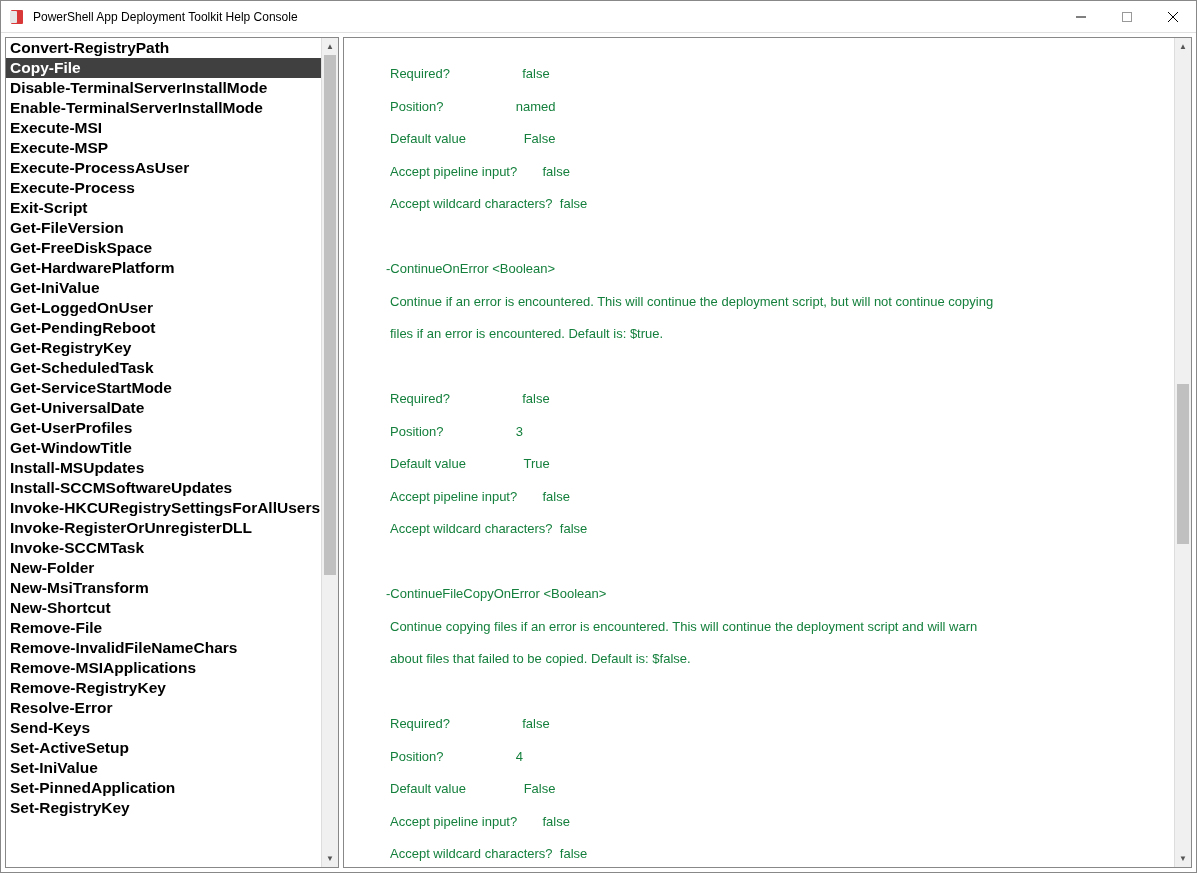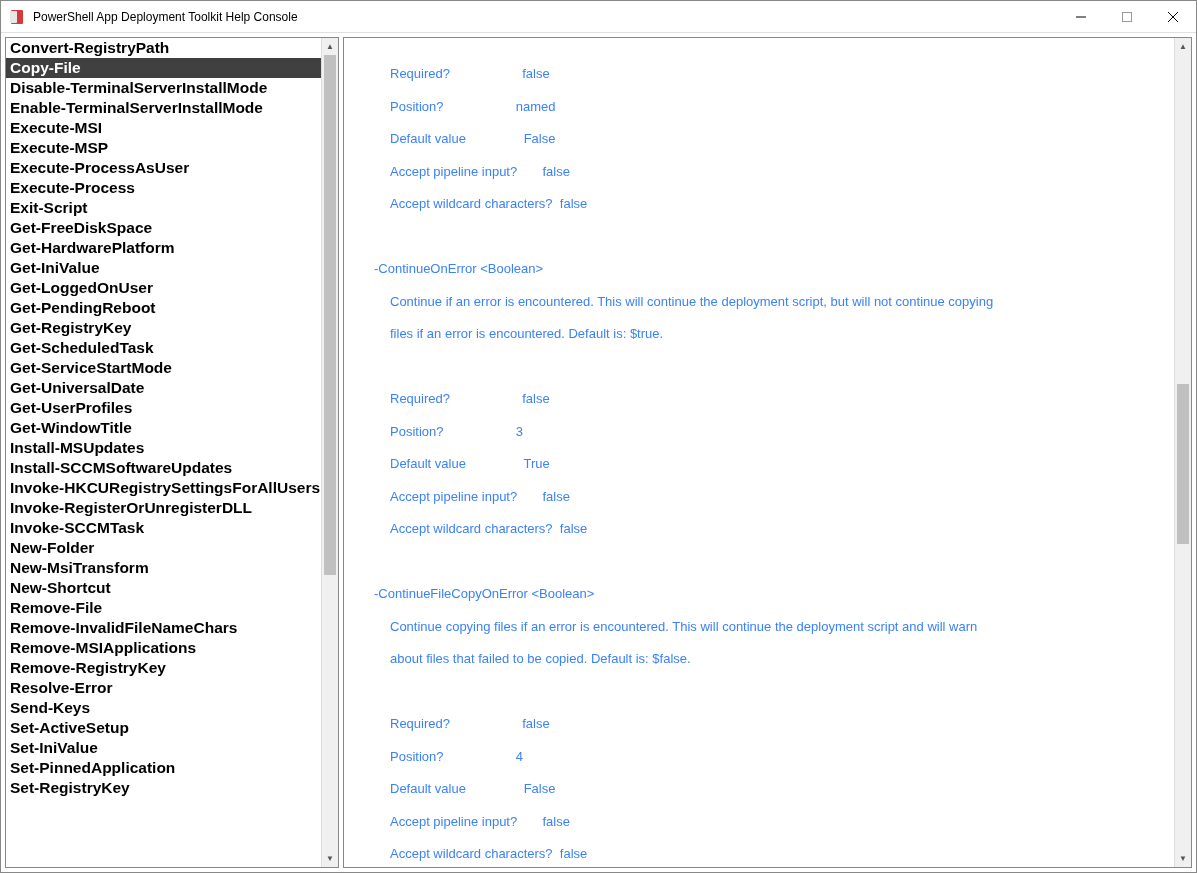--- a/index.html
+++ b/index.html
@@ -113,36 +113,36 @@
       flex: 1;
       border: 1px solid #888;
       background: #fff;
       display: flex;
     }
     .help-text {
       flex: 1;
       padding: 12px 14px;
       font-family: "Segoe UI", Tahoma, sans-serif;
       font-size: 13px;
-      color: #3b82f6;
+      color: #15803d;
       line-height: 1.25;
       white-space: pre;
       overflow: hidden;
     }
     .main-scroll {
       width: 17px;
       background: #f0f0f0;
       position: relative;
       border-left: 1px solid #ddd;
     }
     .main-scroll .scroll-thumb {
       top: 346px;
       height: 160px;
     }
-    .ind1 { margin-left: 16px; }
+    .ind1 { margin-left: 28px; }
     .ind2 { margin-left: 32px; }
   </style>
 </head>
 <body>
 
 <div class="titlebar">
   <span class="titlebar-icon">
     <svg viewBox="0 0 16 16" width="16" height="16">
       <rect x="2" y="1" width="12" height="14" rx="1" fill="#d93838"></rect>
       <rect x="1" y="2" width="7" height="12" rx="1" fill="#e8e8e8"></rect>
@@ -174,20 +174,21 @@
     <div class="cmd-list" id="cmd-list">
         <div class="cmd-item">Convert-RegistryPath</div>
         <div class="cmd-item selected">Copy-File</div>
         <div class="cmd-item">Disable-TerminalServerInstallMode</div>
         <div class="cmd-item">Enable-TerminalServerInstallMode</div>
         <div class="cmd-item">Execute-MSI</div>
         <div class="cmd-item">Execute-MSP</div>
         <div class="cmd-item">Execute-ProcessAsUser</div>
         <div class="cmd-item">Execute-Process</div>
         <div class="cmd-item">Exit-Script</div>
+        <div class="cmd-item">Get-FileVersion</div>
         <div class="cmd-item">Get-FreeDiskSpace</div>
         <div class="cmd-item">Get-HardwarePlatform</div>
         <div class="cmd-item">Get-IniValue</div>
         <div class="cmd-item">Get-LoggedOnUser</div>
         <div class="cmd-item">Get-PendingReboot</div>
         <div class="cmd-item">Get-RegistryKey</div>
         <div class="cmd-item">Get-ScheduledTask</div>
         <div class="cmd-item">Get-ServiceStartMode</div>
         <div class="cmd-item">Get-UniversalDate</div>
         <div class="cmd-item">Get-UserProfiles</div>

